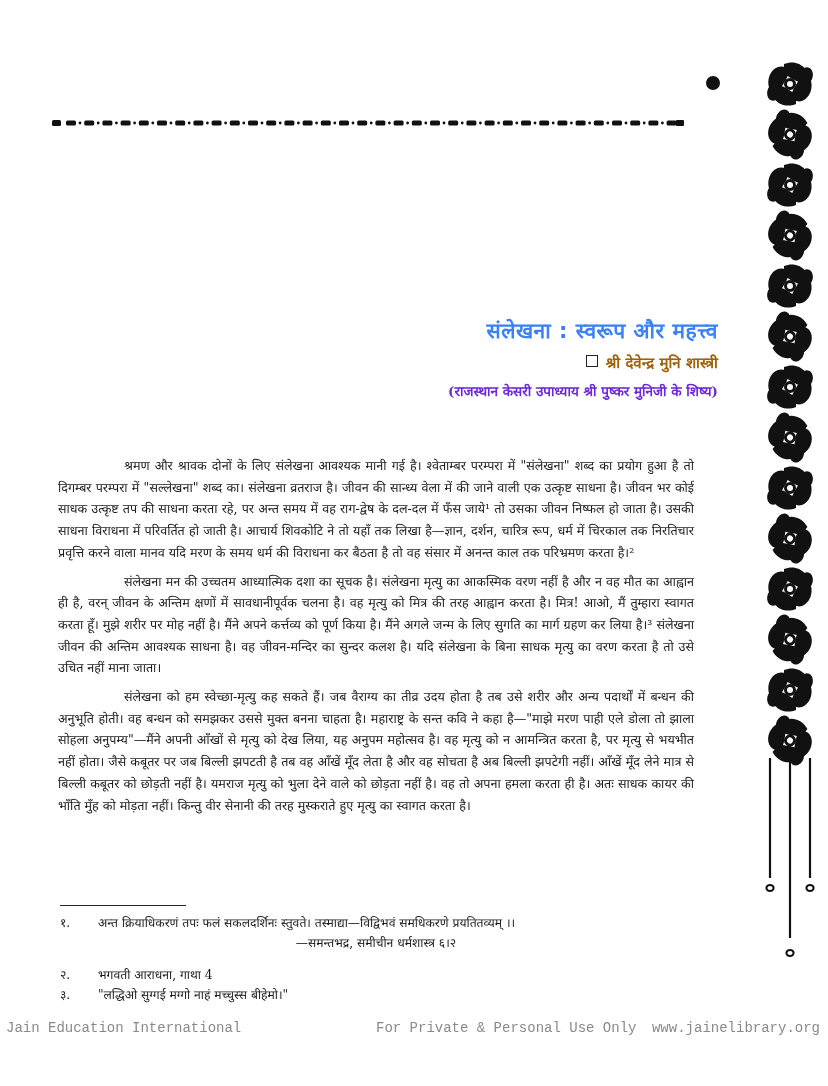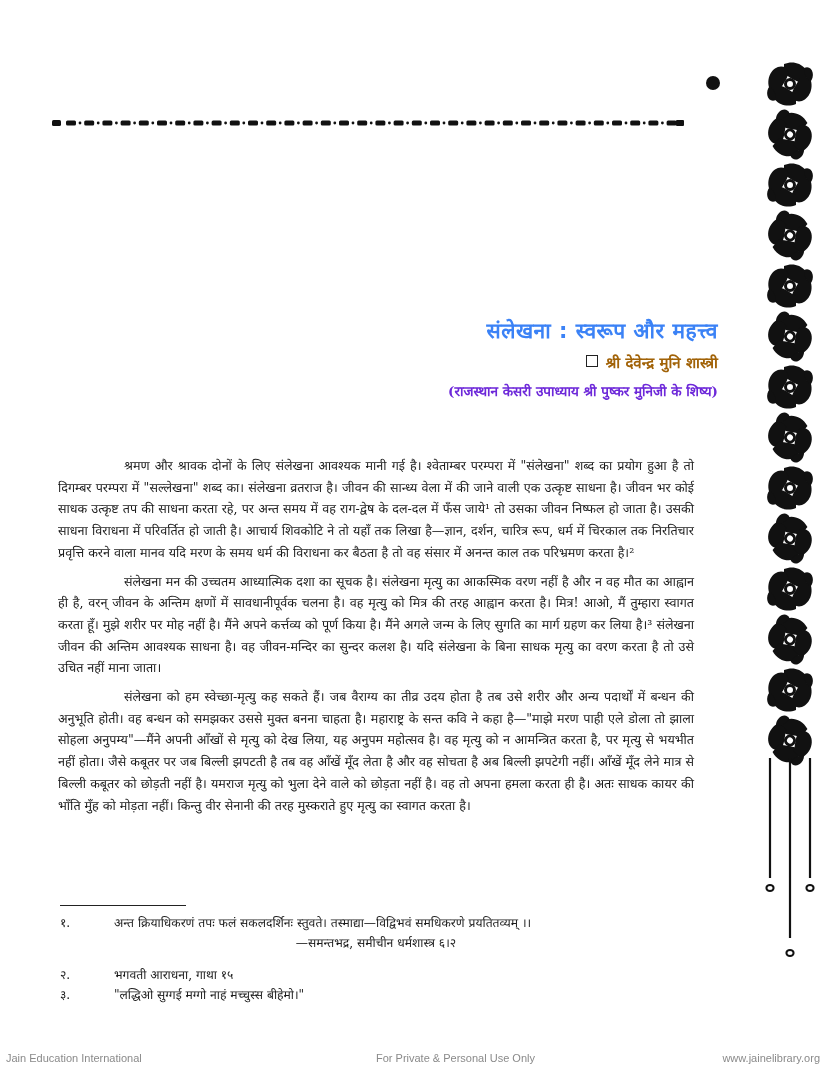--- a/index.html
+++ b/index.html
@@ -110,37 +110,37 @@
       top: 913px;
       width: 634px;
       font-size: 12.2px;
       color: #1a1a1a;
     }
     .fn {
       display: flex;
       line-height: 20px;
     }
     .fn-num { width: 38px; flex: none; }
-    .fn-text { flex: 1; margin-left: 16px; }
+    .fn-text { flex: 1; }
     .fn-source {
       text-align: center;
       line-height: 20px;
       margin-bottom: 12px;
       padding-right: 2px;
     }
 
     
     .footer {
       position: absolute;
       left: 0;
       right: 0;
-      top: 1052px;
+      top: 1020px;
       height: 16px;
-      font-family: Liberation Sans, sans-serif;
-      font-size: 11px;
+      font-family: Liberation Mono, monospace;
+      font-size: 14px;
       color: #8a8a8a;
     }
     .footer span { position: absolute; top: 0; }
     .footer .f-left { left: 6px; }
     .footer .f-center { left: 356px; margin-left: 20px; }
     .footer .f-right { right: 8px; }
   </style>
 </head>
 <body>
 
@@ -277,21 +277,21 @@
 
   <div class="footnote-rule"></div>
   <div class="footnotes">
     <div class="fn">
       <span class="fn-num">१.</span>
       <span class="fn-text">अन्त क्रियाधिकरणं तपः फलं सकलदर्शिनः स्तुवते। तस्माद्या—विद्विभवं समधिकरणे प्रयतितव्यम् ।।</span>
     </div>
     <div class="fn-source">—समन्तभद्र, समीचीन धर्मशास्त्र ६।२</div>
     <div class="fn">
       <span class="fn-num">२.</span>
-      <span class="fn-text">भगवती आराधना, गाथा १५</span>
+      <span class="fn-text">भगवती आराधना, गाथा 4</span>
     </div>
     <div class="fn">
       <span class="fn-num">३.</span>
       <span class="fn-text">"लद्धिओ सुग्गई मग्गो नाहं मच्चुस्स बीहेमो।"</span>
     </div>
   </div>
 
   <div class="footer">
     <span class="f-left">Jain Education International</span>
     <span class="f-center">For Private &amp; Personal Use Only</span>

